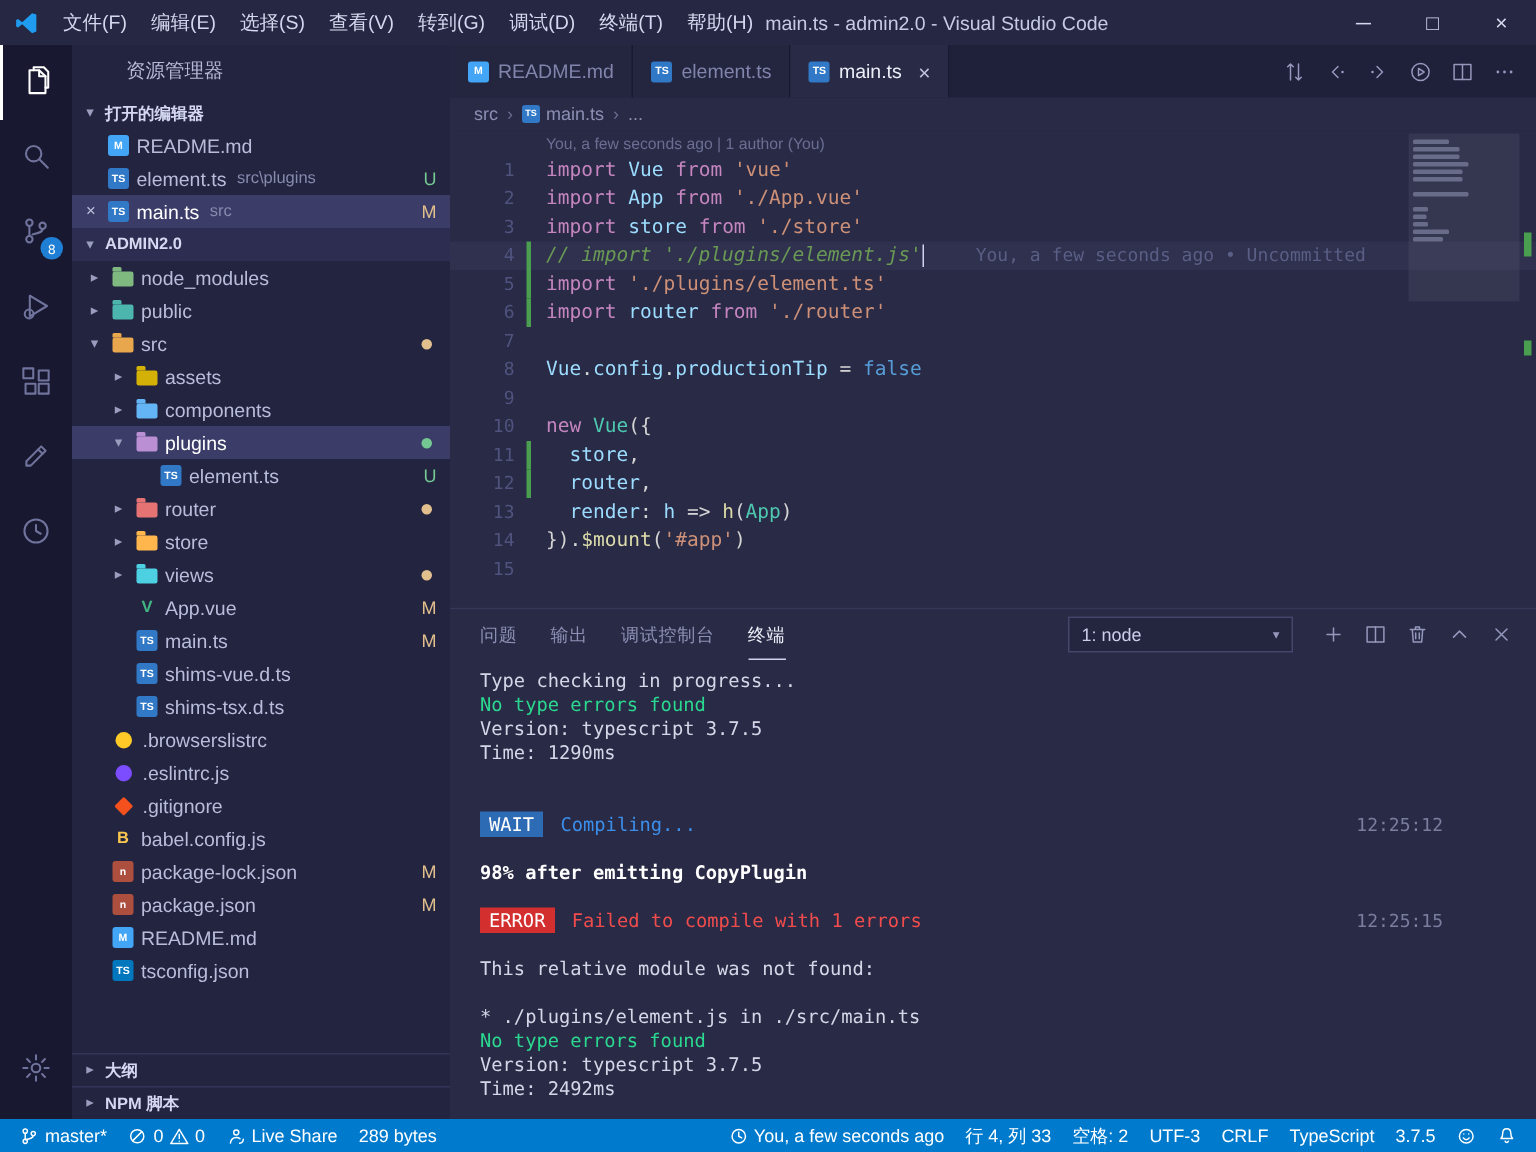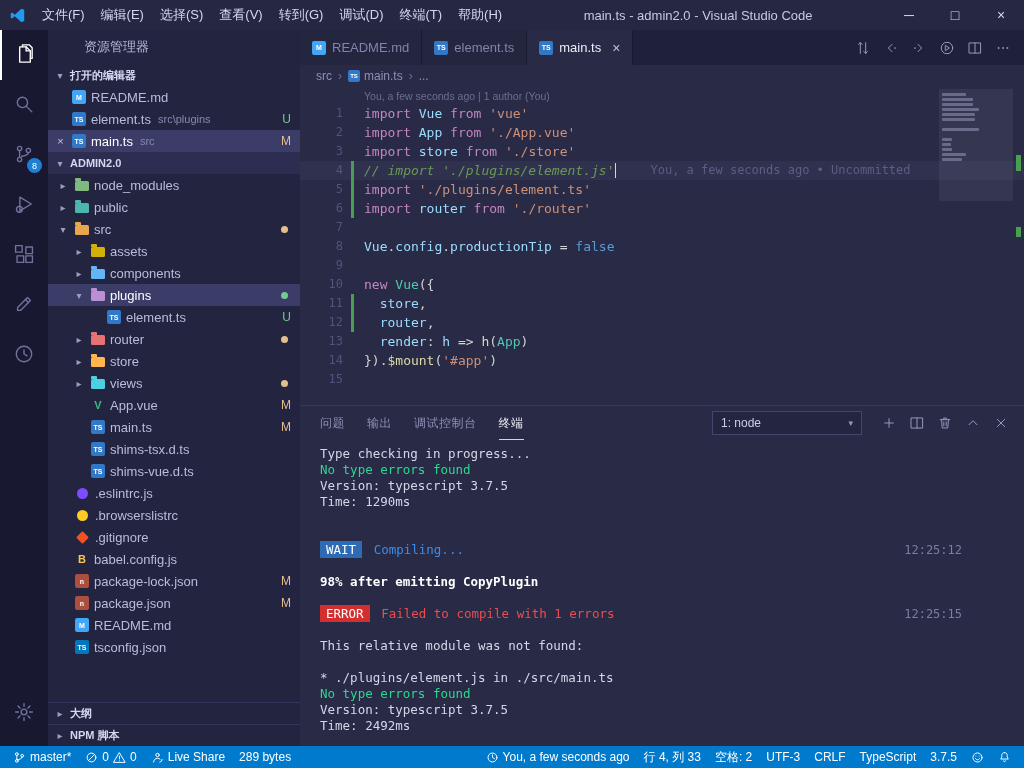--- a/index.html
+++ b/index.html
@@ -4,21 +4,21 @@
 <style>
 *{box-sizing:border-box;margin:0;padding:0;user-select:none}
 html,body{width:1024px;height:768px;overflow:hidden;background:#24253f;
   font-family:"Liberation Sans","DejaVu Sans",sans-serif;font-size:13px;color:#c5c8e2}
 
 
 .titlebar{height:30px;background:#262742;display:flex;align-items:center;color:#cdd0e8}
 .logo{width:34px;display:flex;justify-content:center;align-items:center}
 .menu{display:flex}
 .menu-item{padding:0 8px;font-size:13px;line-height:30px;color:#d5d7ee;cursor:default}
-.wtitle{flex:1;text-align:center;font-size:13px;color:#c7cae4;white-space:nowrap;overflow:hidden}
+.wtitle{flex:1;text-align:left;font-size:13px;color:#c7cae4;white-space:nowrap;overflow:hidden}
 .wcontrols{display:flex;height:30px}
 .wc{width:46px;text-align:center;line-height:30px;font-size:14px;color:#d5d7ee;cursor:pointer}
 
 
 .main{display:flex;height:716px}
 
 
 .activitybar{width:48px;background:#181930;display:flex;flex-direction:column;align-items:center;flex:none}
 #activity-items{width:100%}
 .ab-item{width:48px;height:50px;display:flex;align-items:center;justify-content:center;color:#70739c;position:relative;cursor:pointer}
@@ -309,36 +309,36 @@
         </div>
         <div class="row tree-row" style="padding-left: 24px;">
           <span class="chevslot"></span>
           <span class="fi fi-square" style="background: rgb(49, 120, 198);">TS</span>
           <span class="lab">main.ts</span>
           <span class="gbadge modified">M</span>
         </div>
         <div class="row tree-row" style="padding-left: 24px;">
           <span class="chevslot"></span>
           <span class="fi fi-square" style="background: rgb(49, 120, 198);">TS</span>
+          <span class="lab">shims-vue.d.ts</span>
+        </div>
+        <div class="row tree-row" style="padding-left: 24px;">
+          <span class="chevslot"></span>
+          <span class="fi fi-square" style="background: rgb(49, 120, 198);">TS</span>
           <span class="lab">shims-tsx.d.ts</span>
         </div>
-        <div class="row tree-row" style="padding-left: 24px;">
-          <span class="chevslot"></span>
-          <span class="fi fi-square" style="background: rgb(49, 120, 198);">TS</span>
-          <span class="lab">shims-vue.d.ts</span>
+        <div class="row tree-row" style="padding-left: 8px;">
+          <span class="chevslot"></span>
+          <span class="fi fi-circle" style="background: rgb(255, 202, 40);"></span>
+          <span class="lab">.browserslistrc</span>
         </div>
         <div class="row tree-row" style="padding-left: 8px;">
           <span class="chevslot"></span>
           <span class="fi fi-circle" style="background: rgb(124, 77, 255);"></span>
           <span class="lab">.eslintrc.js</span>
-        </div>
-        <div class="row tree-row" style="padding-left: 8px;">
-          <span class="chevslot"></span>
-          <span class="fi fi-circle" style="background: rgb(255, 202, 40);"></span>
-          <span class="lab">.browserslistrc</span>
         </div>
         <div class="row tree-row" style="padding-left: 8px;">
           <span class="chevslot"></span>
           <span class="fi fi-diamond" style="background: rgb(244, 81, 30);"></span>
           <span class="lab">.gitignore</span>
         </div>
         <div class="row tree-row" style="padding-left: 8px;">
           <span class="chevslot"></span>
           <span class="fi fi-letter" style="color: rgb(249, 199, 79);">B</span>
           <span class="lab">babel.config.js</span>

